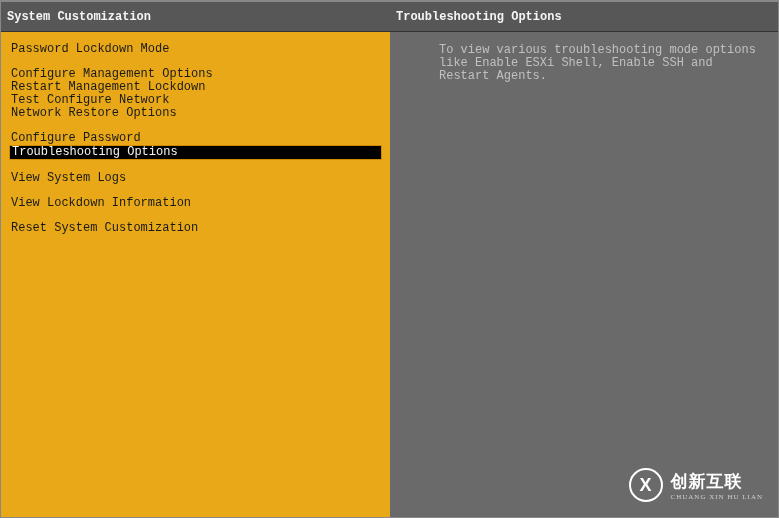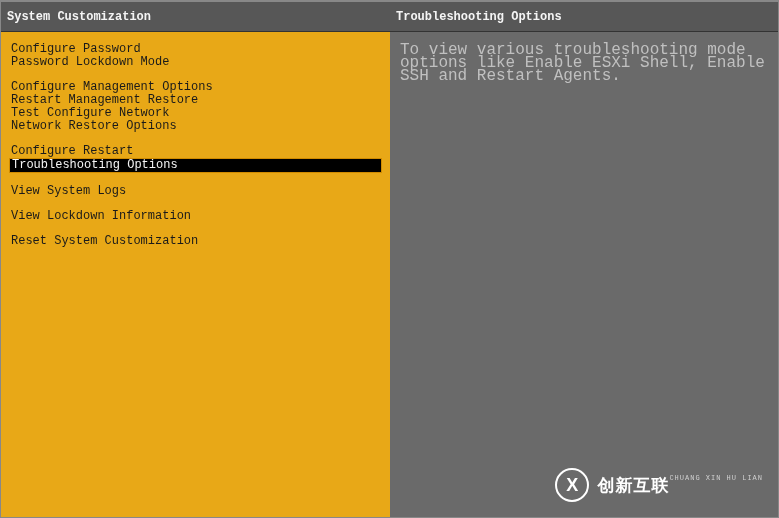--- a/index.html
+++ b/index.html
@@ -62,21 +62,22 @@
     .menu-item.selected {
       background: #000000;
       color: #f5f5f5;
       padding: 0 2px;
       margin: 0;
     }
     .detail-text {
       color: #c0c0c0;
       padding: 12px 10px;
       line-height: 13px;
-      font-size: 16px;
+      font-size: 12px;
+      margin-left: 39px;
     }
     .watermark {
       position: absolute;
       bottom: 15px;
       right: 15px;
       display: flex;
       align-items: center;
       gap: 8px;
     }
     .watermark-icon {
@@ -87,23 +88,23 @@
       display: flex;
       align-items: center;
       justify-content: center;
       color: #fff;
       font-weight: bold;
       font-size: 18px;
       font-family: Arial, sans-serif;
     }
     .watermark-text {
       display: flex;
-      flex-direction: row;
+      flex-direction: column;
       color: #fff;
-      font-family: Liberation Mono, monospace;
+      font-family: Liberation Serif, serif;
     }
     .watermark-main {
       font-size: 17px;
       font-weight: bold;
       letter-spacing: 1px;
     }
     .watermark-sub {
       font-size: 7px;
       letter-spacing: 1px;
       color: #d0d0d0;
@@ -112,33 +113,32 @@
 </head>
 <body>
 
 <div class="left-panel">
   <div class="header-bar">
     <span>System Customization</span>
   </div>
   <div class="menu-section">
 
     <div class="menu-group">
-      <div class="menu-item">Configure Password</div>
       <div class="menu-item">Password Lockdown Mode</div>
     </div>
 
     <div class="menu-group">
       <div class="menu-item">Configure Management Options</div>
-      <div class="menu-item">Restart Management Restore</div>
+      <div class="menu-item">Restart Management Lockdown</div>
       <div class="menu-item">Test Configure Network</div>
       <div class="menu-item">Network Restore Options</div>
     </div>
 
     <div class="menu-group">
-      <div class="menu-item">Configure Restart</div>
+      <div class="menu-item">Configure Password</div>
       <div class="menu-item selected-wrap">
         <div class="menu-item selected">Troubleshooting Options</div>
       </div>
     </div>
 
     <div class="menu-group">
       <div class="menu-item">View System Logs</div>
     </div>
 
     <div class="menu-group">

